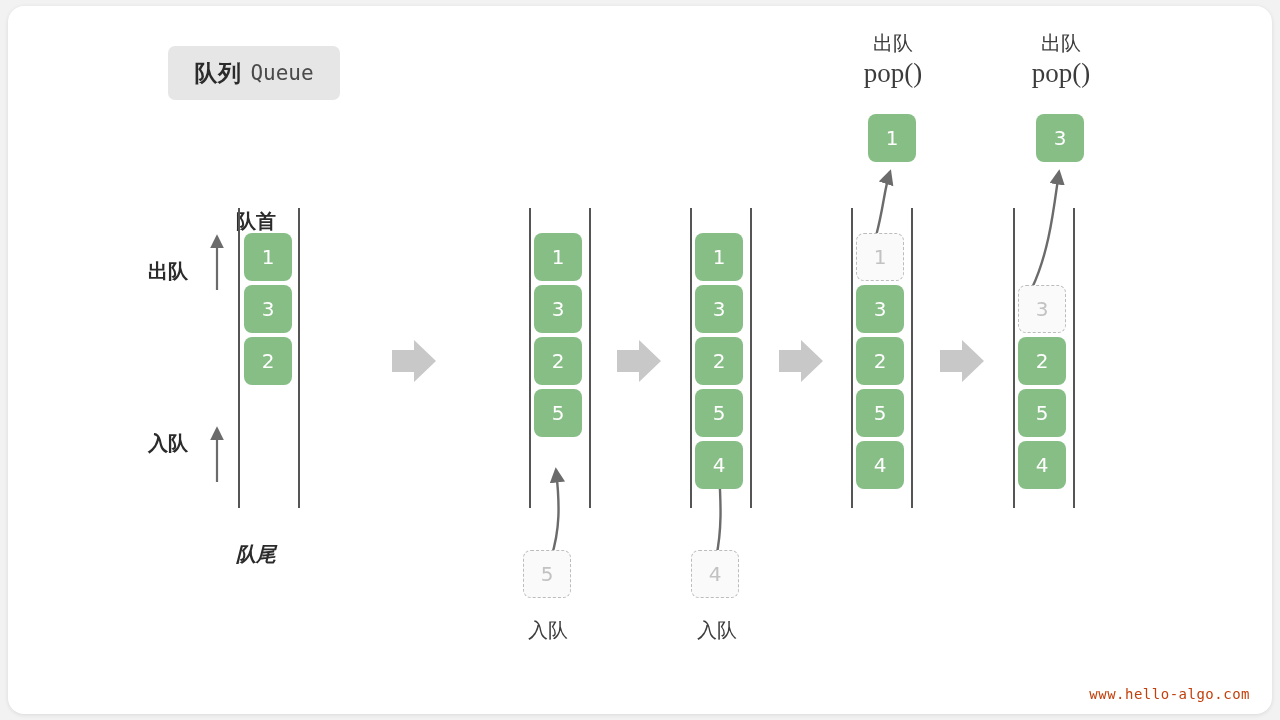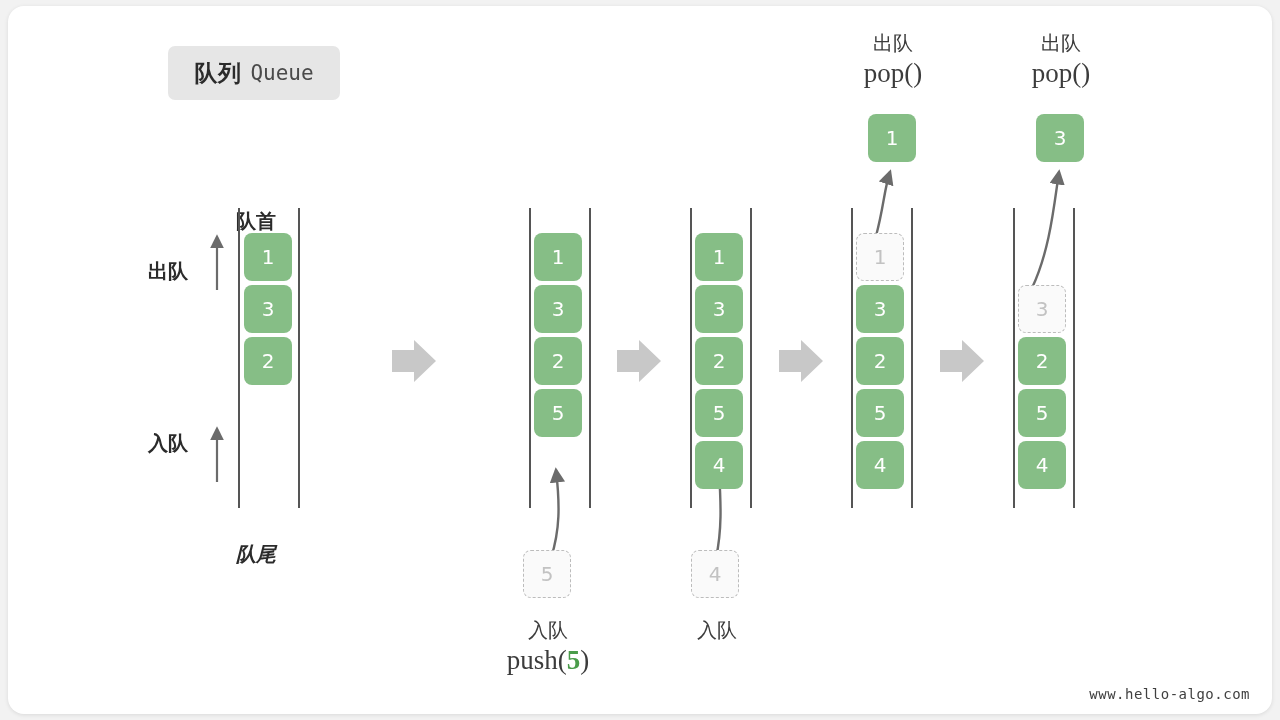--- a/index.html
+++ b/index.html
@@ -97,21 +97,21 @@
     font-size: 27px;
     line-height: 31px;
   }
   .op-code .num { color: #4a9c4a; font-weight: bold; }
 
   .watermark {
     right: 30px;
     bottom: 18px;
     font-family: "DejaVu Sans Mono", "Liberation Mono", monospace;
     font-size: 14px;
-    color: #404040;
+    color: #c2410c;
     letter-spacing: 0.5px;
   }
   svg { position: absolute; left: 0; top: 0; overflow: visible; }
 </style>
 </head>
 <body>
 
 <div id="stage">
   <div class="card"></div>
 
@@ -168,21 +168,20 @@
 
   <div class="abs box" style="left:534px; top:233px;">1</div>
   <div class="abs box" style="left:534px; top:285px;">3</div>
   <div class="abs box" style="left:534px; top:337px;">2</div>
   <div class="abs box" style="left:534px; top:389px;">5</div>
 
   <div class="abs box ghost" style="left:523px; top:550px;">5</div>
 
   <div class="abs op-label" style="left:443px; top:615px; width:210px;">
     <div class="op-cn">入队</div>
-    <div class="op-code"><span>push(</span><span class="num">5</span><span>)</span></div>
   </div>
 
   <div class="abs rail" style="left:690px; top:208px; height:300px;"></div>
   <div class="abs rail" style="left:750px; top:208px; height:300px;"></div>
 
   <div class="abs box" style="left:695px; top:233px;">1</div>
   <div class="abs box" style="left:695px; top:285px;">3</div>
   <div class="abs box" style="left:695px; top:337px;">2</div>
   <div class="abs box" style="left:695px; top:389px;">5</div>
   <div class="abs box" style="left:695px; top:441px;">4</div>

